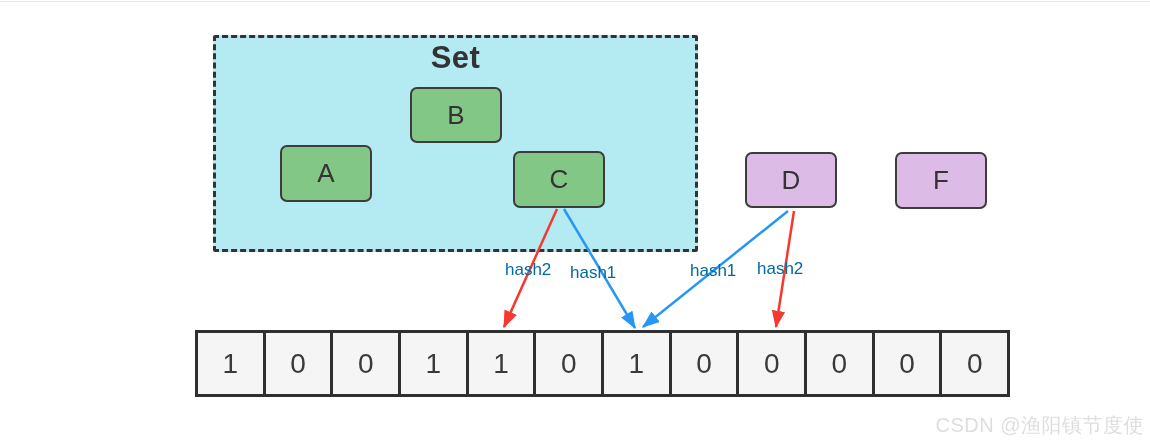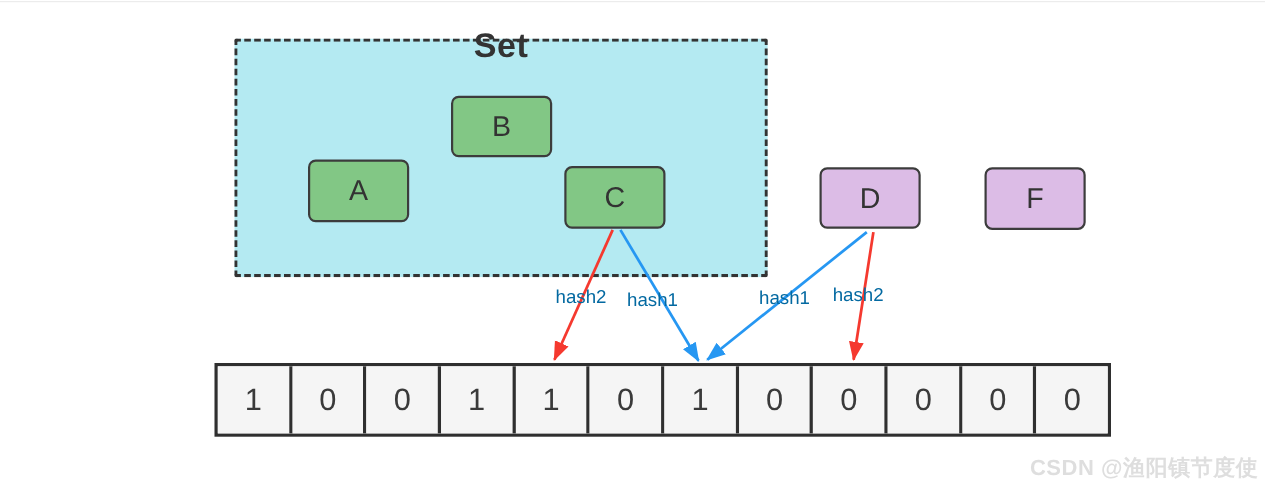--- a/index.html
+++ b/index.html
@@ -18,21 +18,21 @@
   
   .set-box {
     position: absolute; left: 213px; top: 35px; width: 485px; height: 217px;
     box-sizing: border-box;
     background: var(--set-fill, #b4eaf2);
     border: 3px dashed var(--dark-line, #333333);
     border-radius: 2px;
     z-index: 0;
   }
   .set-title {
-    position: absolute; left: 213px; top: 24px; width: 485px;
+    position: absolute; left: 213px; top: 40px; width: 485px;
     text-align: center;
     font-size: 31px; font-weight: bold; color: #333333;
     letter-spacing: 0.5px;
     z-index: 2;
   }
   
   .node {
     position: absolute;
     box-sizing: border-box;
     width: 92px; height: 56px;
@@ -82,21 +82,20 @@
     background: var(--cell-fill, #f5f5f5);
   }
   .bit-cell:last-child { border-right: none; }
   
   .watermark {
     position: absolute; right: 6px; top: 412px;
     font-size: 20px; color: #dedede;
     letter-spacing: 0.5px;
     z-index: 2;
     white-space: nowrap;
-    font-weight: bold;
   }
 </style>
 </head>
 <body>
 
 <div id="stage" style="--set-fill: #b4eaf2; --dark-line: #333333; --box-border: #3c3c3c; --green-fill: #82c785; --purple-fill: #dcbce6; --cell-fill: #f5f5f5; --cell-border: #2f2f2f;">
 
   <div class="top-line"></div>
 
   <div class="set-box"></div>

